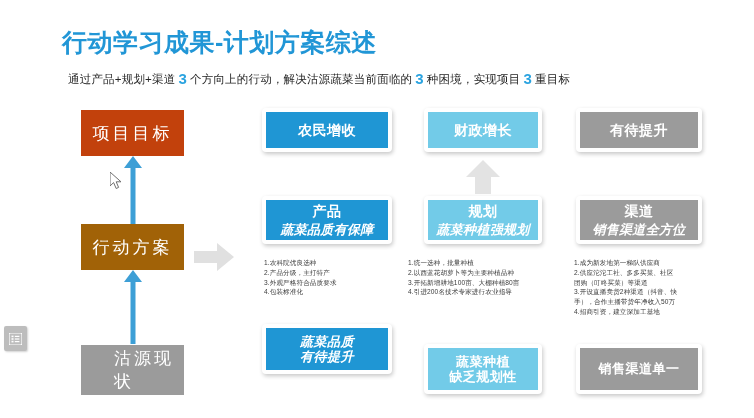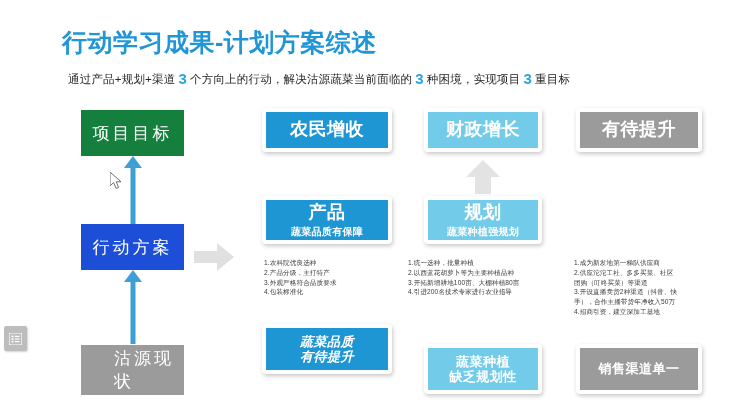--- a/index.html
+++ b/index.html
@@ -46,33 +46,33 @@
   .card .inner{
     width:100%;height:100%;box-sizing:border-box;
     display:flex;flex-direction:column;
     align-items:center;justify-content:center;
     color:#fff;text-align:center;line-height:1.18;
   }
   .blue   .inner{background:#1f96d4;}
   .ltblue .inner{background:#72cbe8;}
   .gray   .inner{background:#9b9b9b;}
 
-  .inner .t1{font-size:18px;font-weight:bold;letter-spacing:.5px;}
-  .inner .t2{font-size:10px;font-weight:bold;margin-top:2px;letter-spacing:.3px;}
+  .inner .t1{font-size:14px;font-weight:bold;letter-spacing:.5px;}
+  .inner .t2{font-size:13px;font-weight:bold;margin-top:2px;letter-spacing:.3px;font-style:italic;}
   .inner .two{font-size:13px;font-weight:bold;letter-spacing:.5px;}
 
   
   .flatbox{
     position:absolute;box-sizing:border-box;
     display:flex;align-items:center;justify-content:center;
     font-size:17px;color:#ffffff;letter-spacing:3px;
     font-family:"Liberation Serif","DejaVu Serif",serif;
   }
-  .flat-ltblue{background:#15803d;}
-  .flat-blue  {background:#1d4ed8;}
+  .flat-ltblue{background:#c2410c;}
+  .flat-blue  {background:#a16207;}
   .flat-gray  {background:#9b9b9b;padding-left:33px;}
 
   
   .arrow-up-blue{position:absolute;}
   .arrow-up-gray{position:absolute;}
   .arrow-right-gray{position:absolute;}
 
   
   .bullets{
     position:absolute;
@@ -152,20 +152,26 @@
   <div class="card blue" style="left:262px;top:196px;width:130px;height:48px;">
     <div class="inner">
       <span class="t1">产品</span>
       <span class="t2">蔬菜品质有保障</span>
     </div>
   </div>
   <div class="card ltblue" style="left:424px;top:196px;width:118px;height:48px;">
     <div class="inner">
       <span class="t1">规划</span>
       <span class="t2">蔬菜种植强规划</span>
+    </div>
+  </div>
+  <div class="card gray" style="left:576px;top:196px;width:126px;height:48px;">
+    <div class="inner">
+      <span class="t1">渠道</span>
+      <span class="t2">销售渠道全方位</span>
     </div>
   </div>
 
   <div class="bullets" style="left:264px;top:258px;width:135px;">1.农科院优良选种
 2.产品分级，主打特产
 3.外观严格符合品质要求
 4.包装标准化</div>
   <div class="bullets" style="left:408px;top:258px;width:160px;">1.统一选种，批量种植
 2.以西蓝花胡萝卜等为主要种植品种
 3.开拓新增耕地100亩、大棚种植80亩

